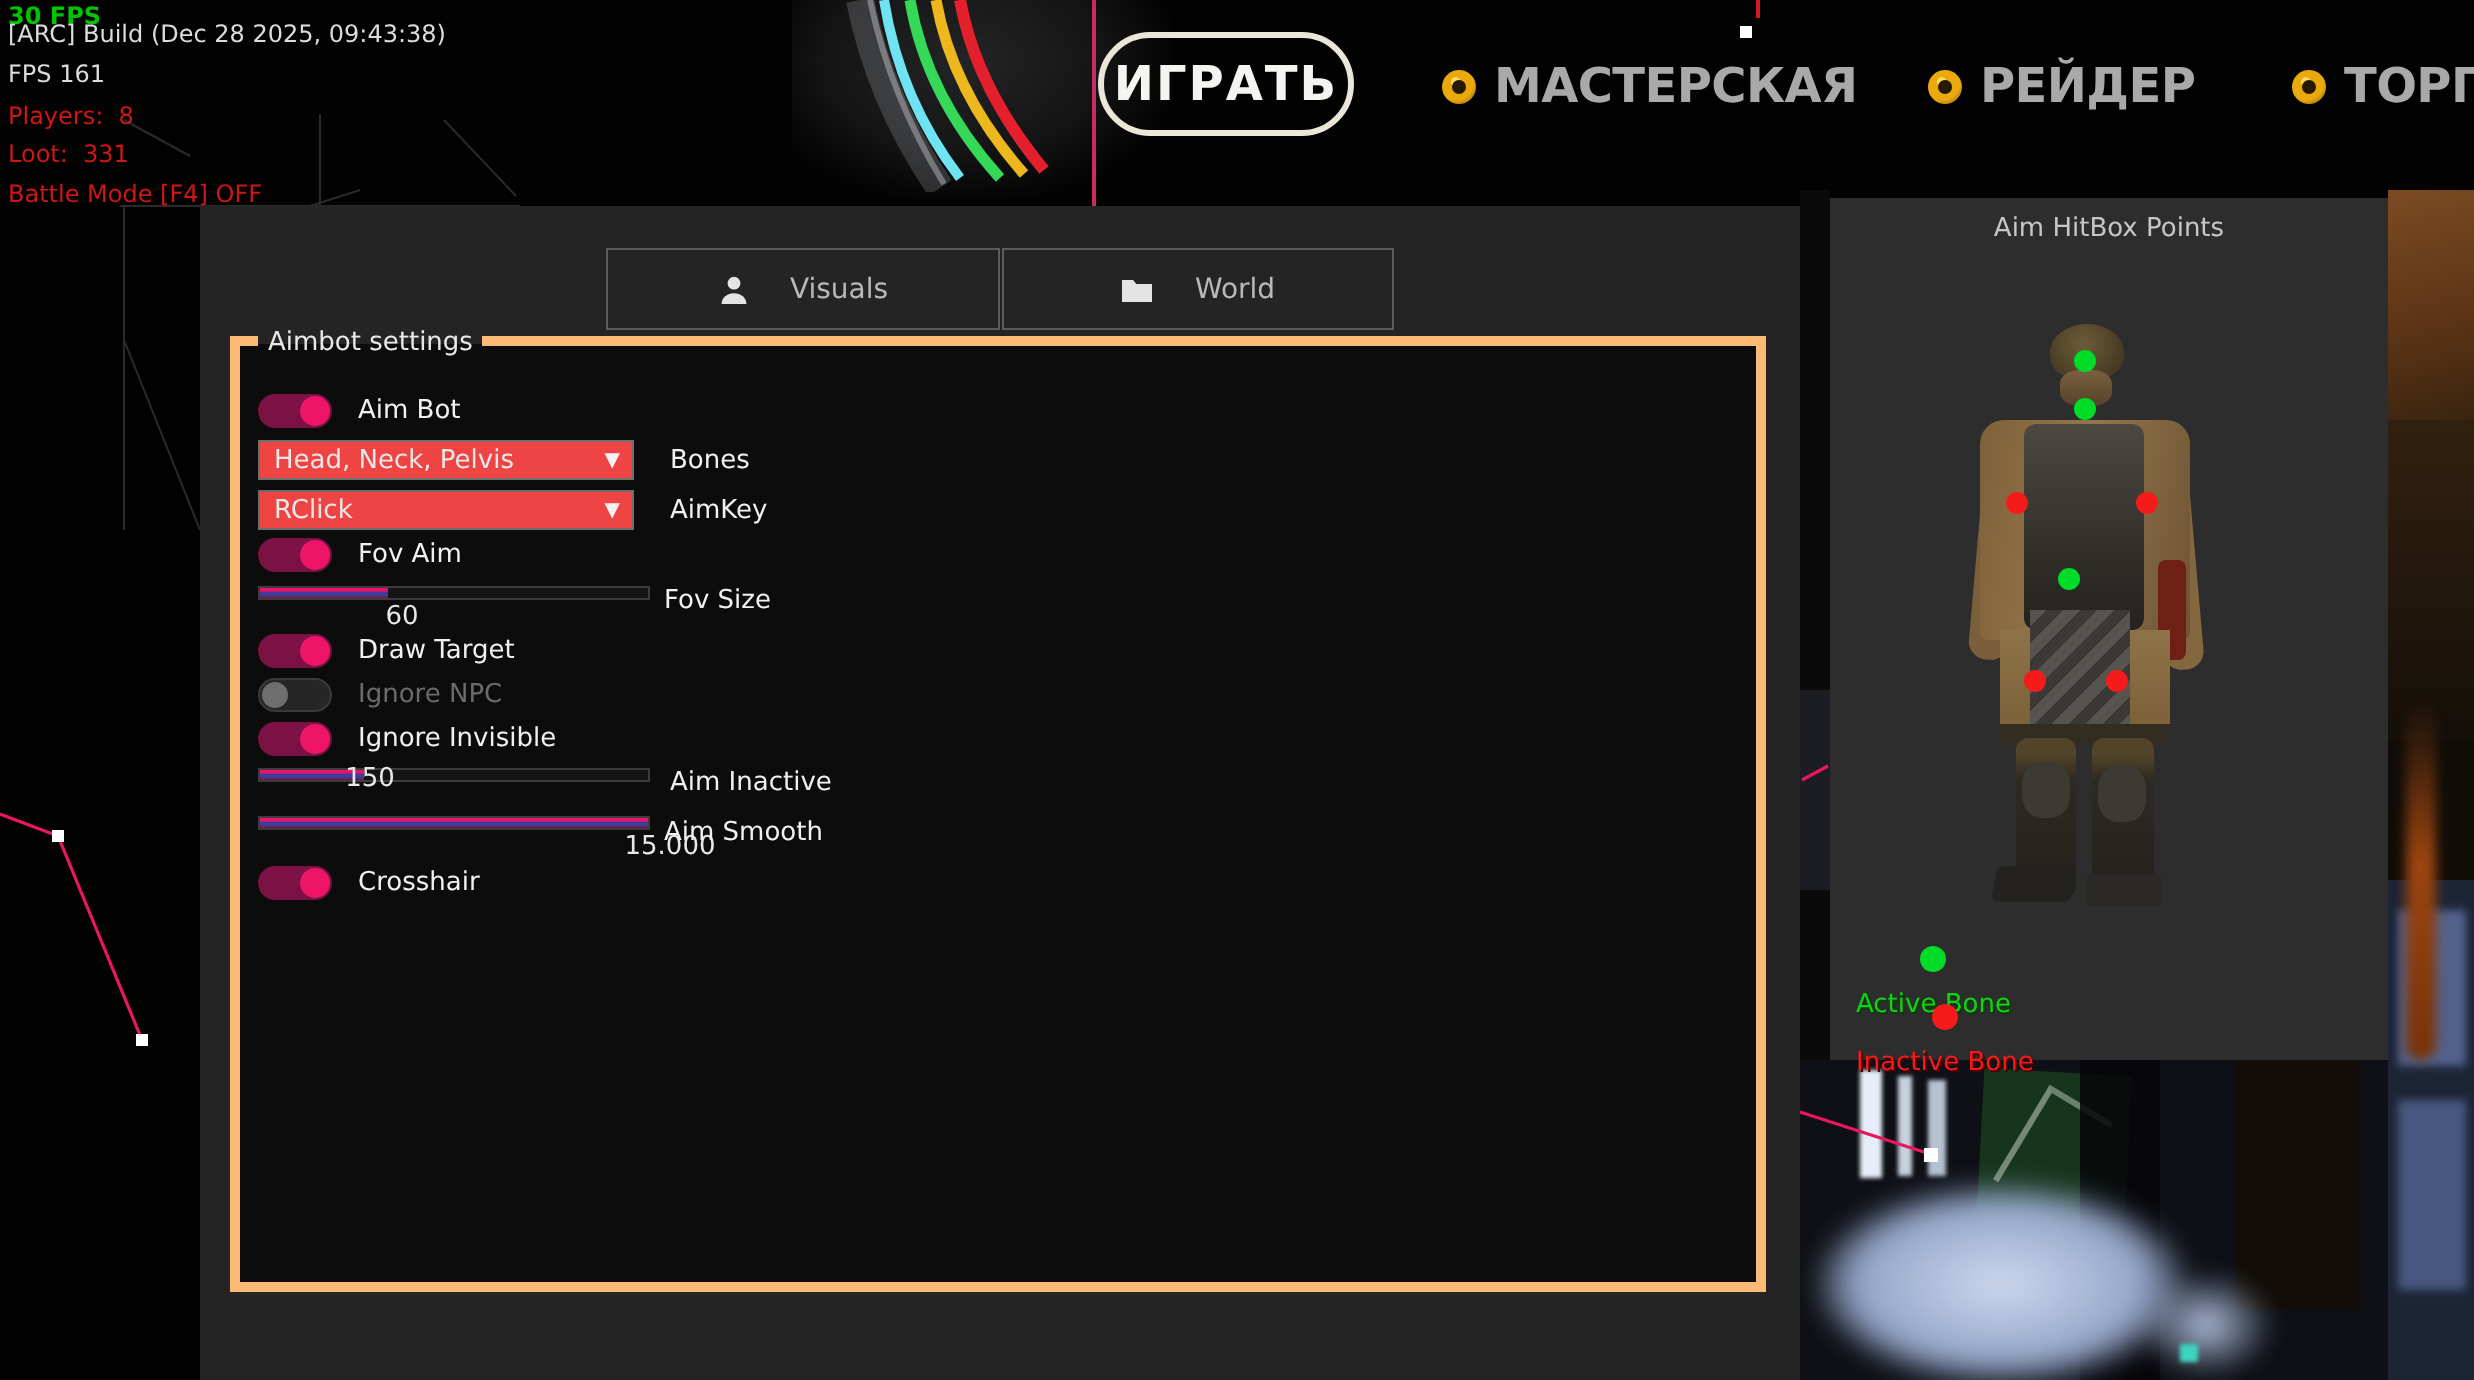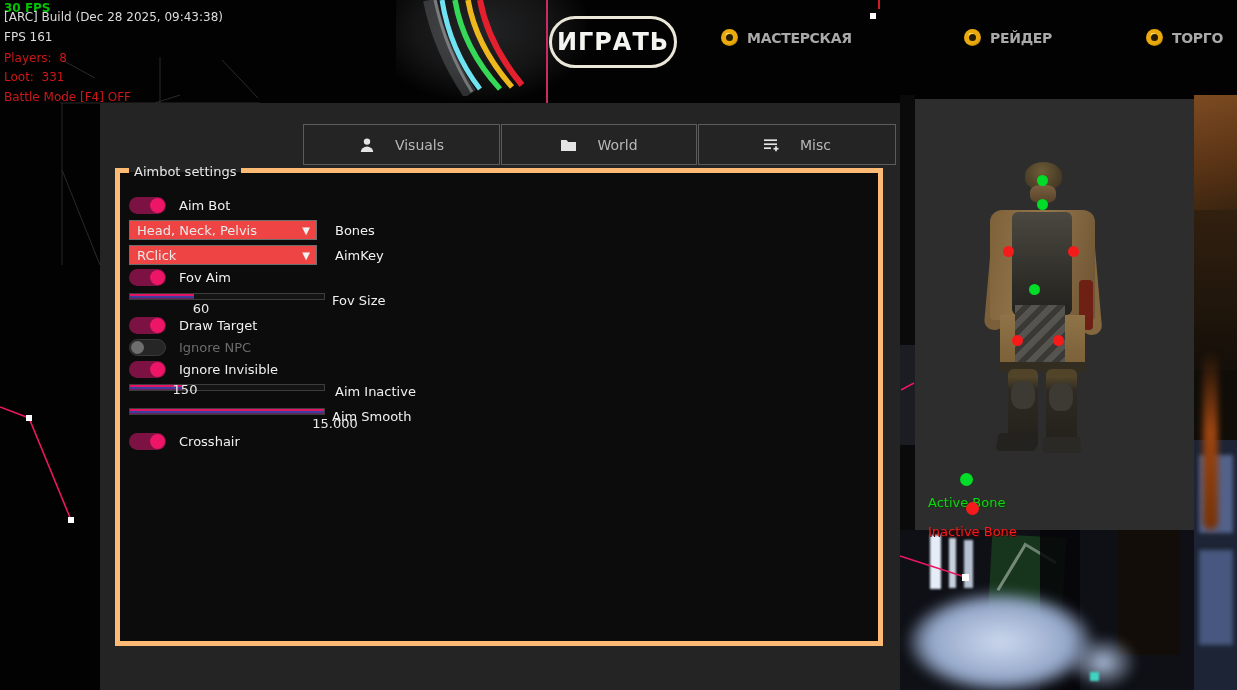--- a/index.html
+++ b/index.html
@@ -51,21 +51,21 @@
 
   
   .play-pill{left:549px;top:16px;width:128px;height:52px;border:3px solid #eae6d8;border-radius:28px;
              display:flex;align-items:center;justify-content:center;color:#f4f4f0;font-weight:bold;
              font-size:24px;letter-spacing:1px;box-sizing:border-box;cursor:pointer;}
   .nav-item{position:absolute;top:29px;display:flex;align-items:center;gap:9px;cursor:pointer;}
   .coin{width:17px;height:17px;border-radius:50%;position:relative;flex:none;
         background:radial-gradient(circle at 40% 35%,#ffd95e 0 15%,#eaa90c 16% 60%,#7c5a04 100%);}
   .coin:after{content:"";position:absolute;left:5px;top:5px;width:7px;height:7px;border-radius:50%;
               background:#241b02;}
-  .nav-label{color:#a9a9a9;font-weight:bold;font-size:14px;letter-spacing:-.3px;white-space:nowrap;}
+  .nav-label{color:#a9a9a9;font-weight:bold;font-size:24px;letter-spacing:-.3px;white-space:nowrap;}
 
   
   .menu{left:100px;top:103px;width:800px;height:587px;background:#242424;}
   .tab{position:absolute;top:21px;height:41px;display:flex;align-items:center;justify-content:center;
        gap:20px;box-sizing:border-box;cursor:pointer;}
   .tab.inactive{border:1px solid #5c5c5c;}
   .tab-label{font-size:14px;color:#b8b8b8;}
   .tab.active .tab-label{color:#ffffff;font-weight:600;}
   .tab-icon{display:flex;align-items:center;}
 
@@ -237,32 +237,20 @@
       <span class="tab-label">Visuals</span>
     </div>
     <div class="tab inactive" style="left:401px;width:196px">
       <span class="tab-icon">
         <svg width="17" height="15" viewBox="0 0 17 15">
             <path d="M1,3 h5.5 l1.7,2 H16 v9 H1 Z" fill="#e4e4e4"></path>
           </svg>
       </span>
       <span class="tab-label">World</span>
     </div>
-    <div class="tab inactive" style="left:598px;width:198px">
-      <span class="tab-icon">
-        <svg width="17" height="16" viewBox="0 0 17 16" stroke="#e4e4e4" stroke-width="1.7">
-          <path d="M1,3.2 H14"></path>
-            <path d="M1,7.2 H14"></path>
-            <path d="M1,11.2 H8"></path>
-          <path d="M13,9.2 V14.2"></path>
-            <path d="M10.5,11.7 H15.5"></path>
-        </svg>
-      </span>
-      <span class="tab-label">Misc</span>
-    </div>
 
     <div class="groupbox">
       <span class="gb-legend">Aimbot settings</span>
 
       <div class="ctl-row" style="top:24px">
         <span class="toggle on"></span>
         <span class="ctl-label">Aim Bot</span>
       </div>
 
       <div class="dropdown" style="top:47px">
@@ -316,20 +304,21 @@
       <span class="side-label" style="left:212px;top:236px">Aim Smooth</span>
 
       <div class="ctl-row" style="top:260px">
         <span class="toggle on"></span>
         <span class="ctl-label">Crosshair</span>
       </div>
     </div>
   </div>
 
   <div class="abs hitbox">
+    <div class="hb-title">Aim HitBox Points</div>
 
     <div class="model">
       <div class="m-armL"></div>
         <div class="m-armR"></div>
       <div class="m-helmet"></div>
         <div class="m-face"></div>
       <div class="m-torso"></div>
         <div class="m-vest"></div>
       <div class="m-red"></div>
       <div class="m-hips"></div>

